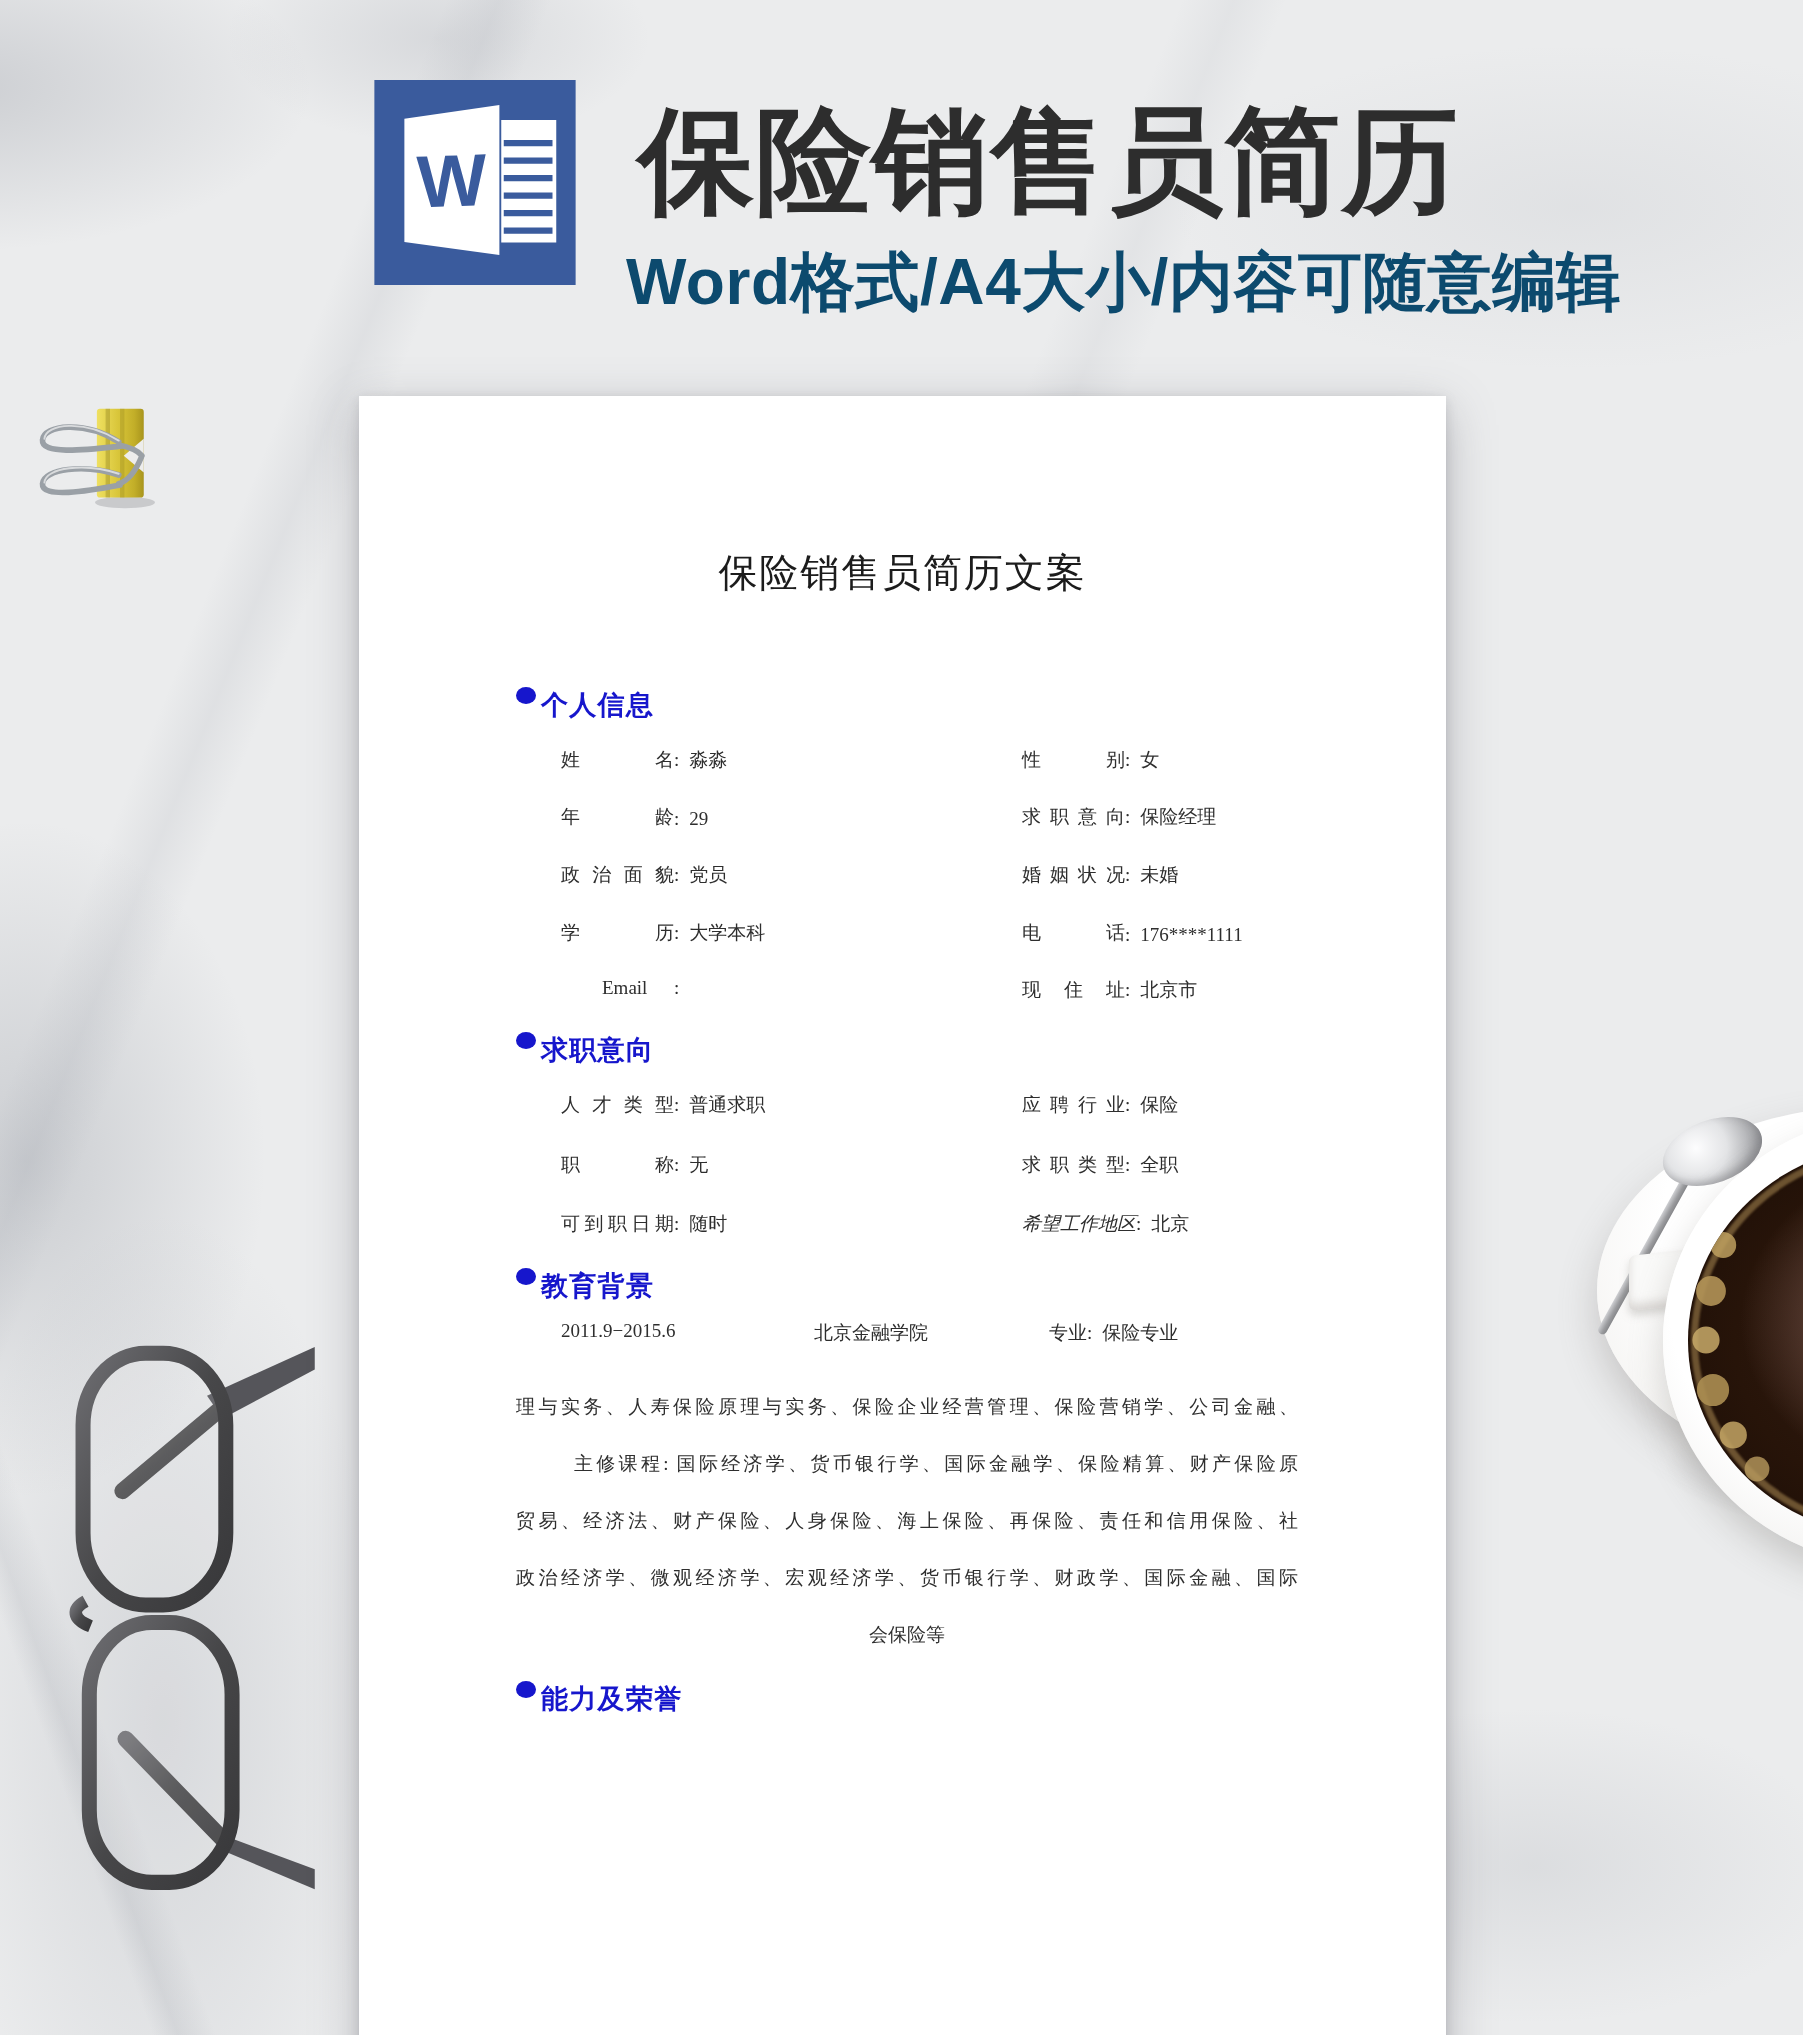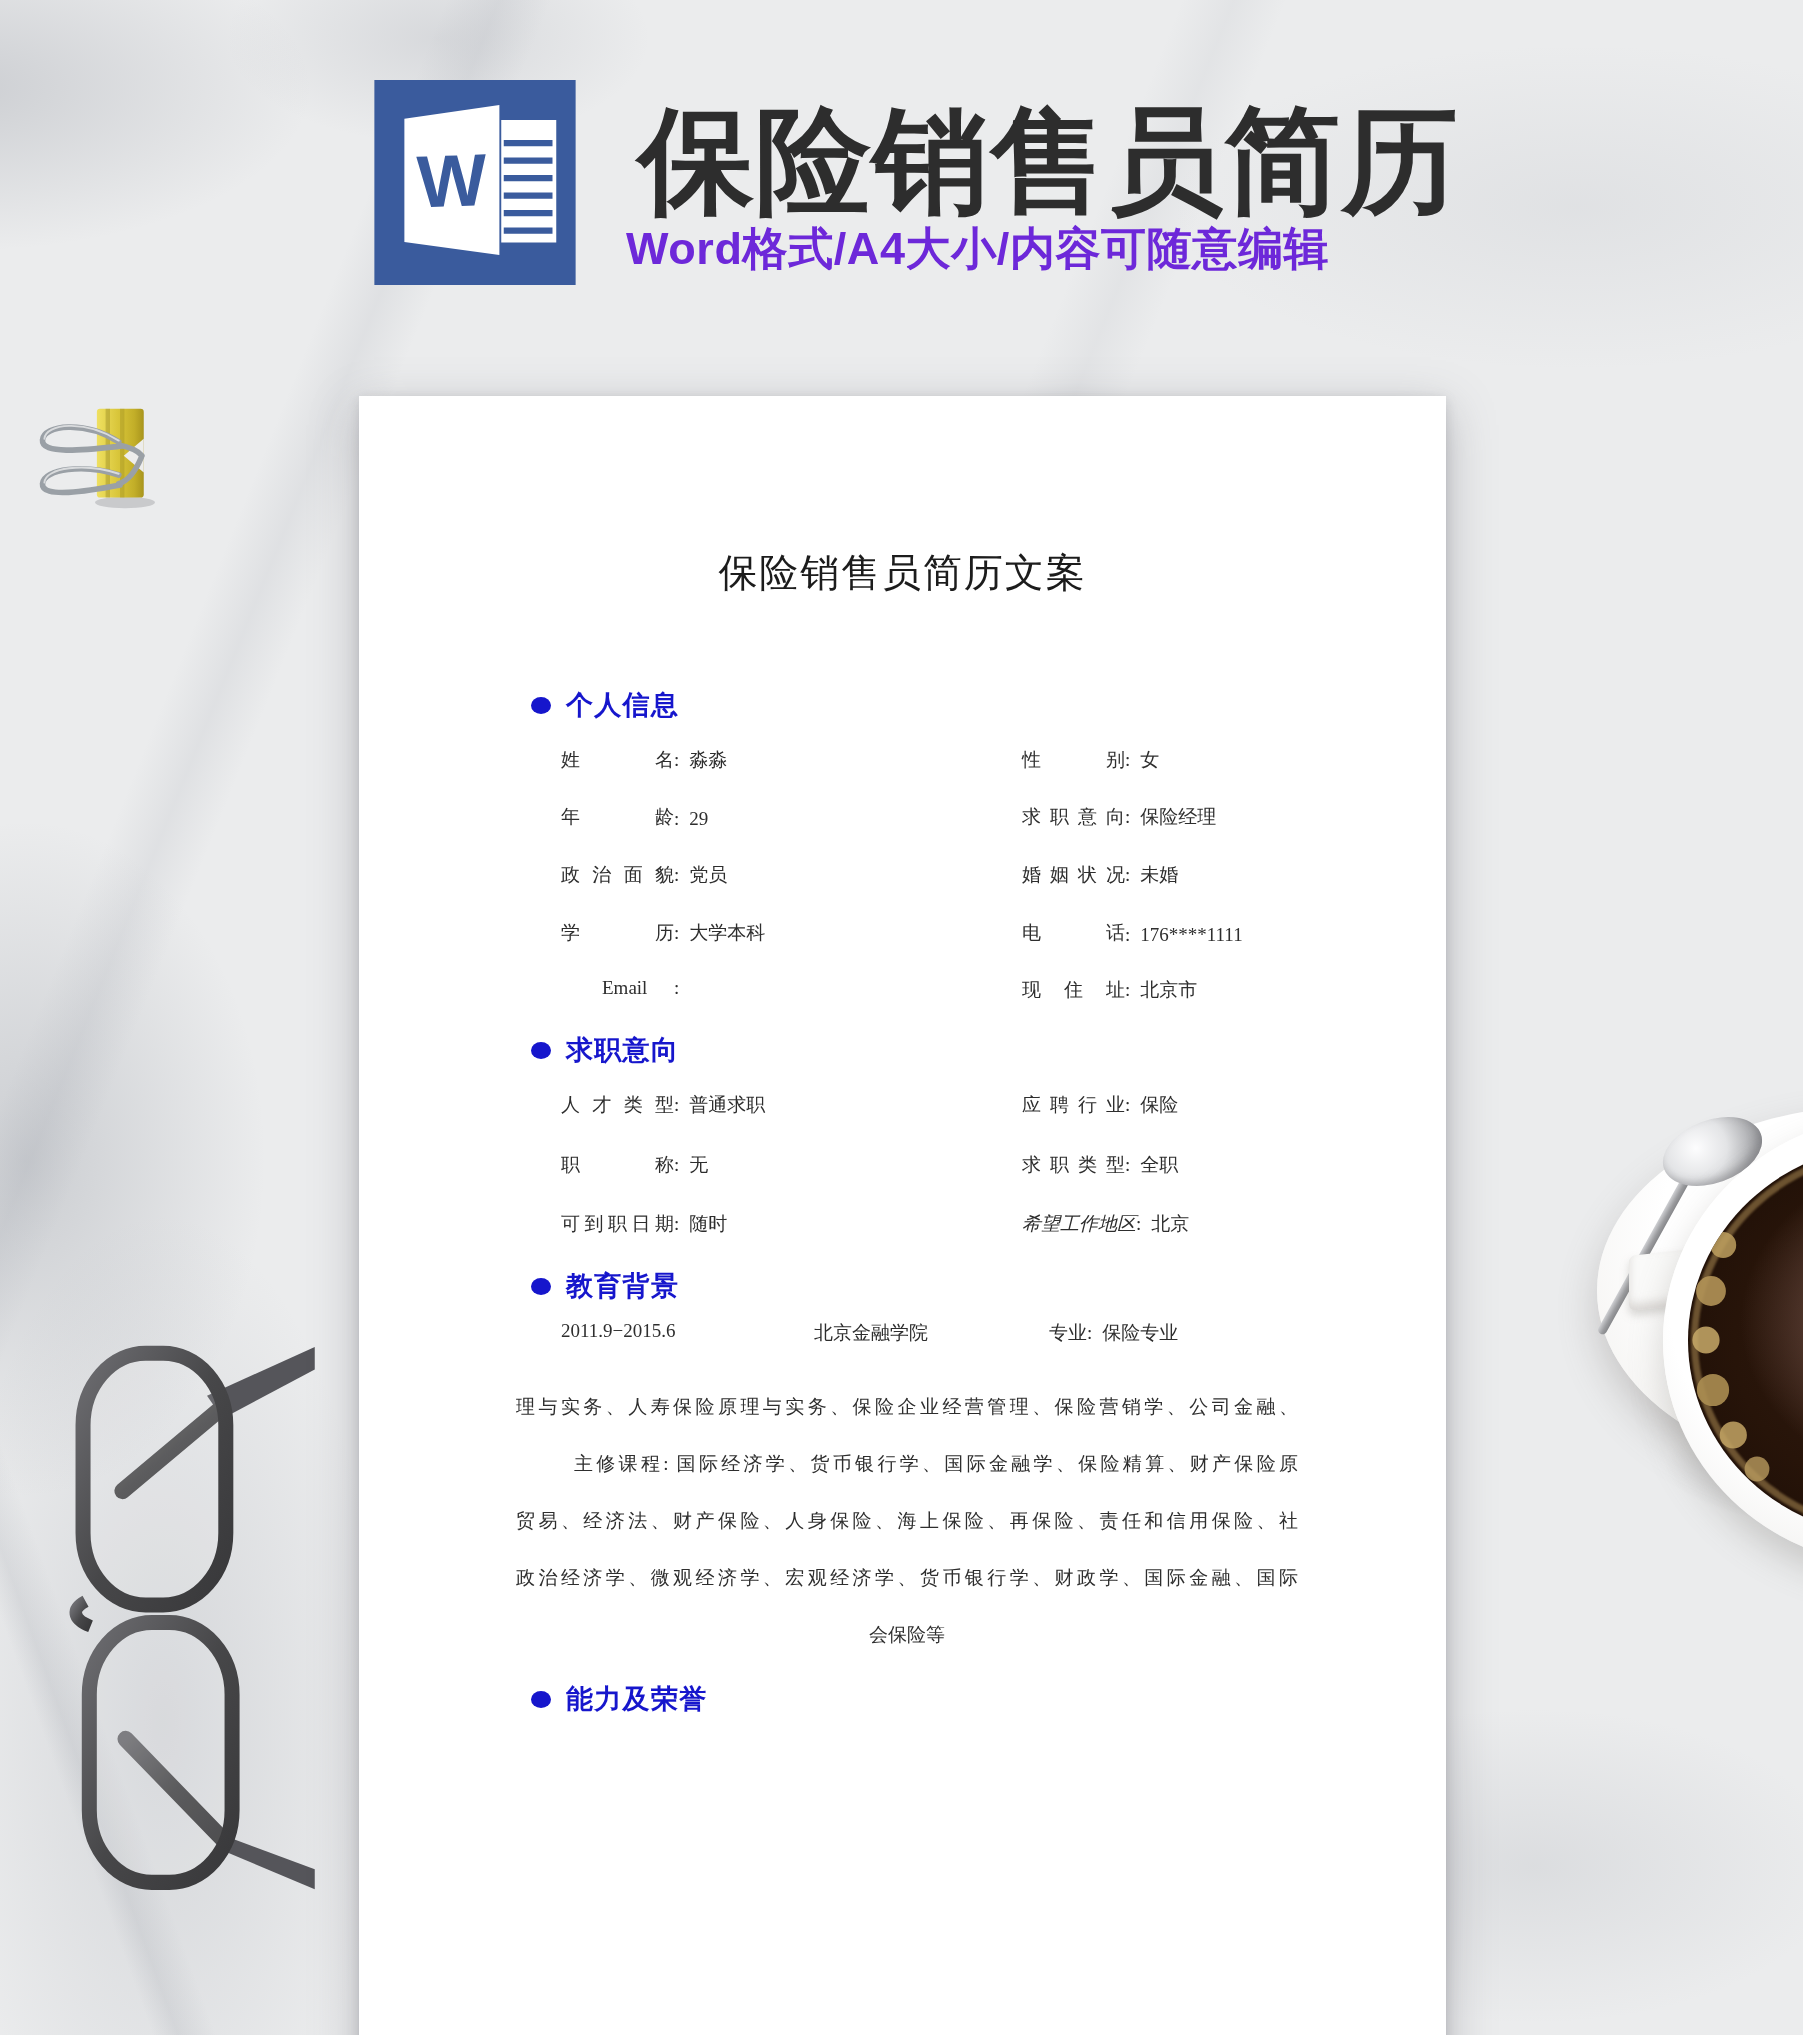--- a/index.html
+++ b/index.html
@@ -19,31 +19,31 @@
       radial-gradient(514px 263px at 1534px 1866px, rgba(138,143,153,.16), transparent 60%),
       linear-gradient(112deg, transparent 0 17%, rgba(118,124,138,.10) 19%, transparent 21% 45%, rgba(124,130,142,.08) 47%, transparent 49%),
       linear-gradient(70deg, transparent 0 6%, rgba(112,118,130,.12) 7%, transparent 8.5%),
       #ebeced; }
 
   
   .banner { position:absolute; left:0; top:0; width:1804px; height:351px; }
   .word-icon { position:absolute; left:374px; top:80px; width:202px; height:205px; }
   .banner-title { position:absolute; left:638px; top:84px; width:939px;
     font-size:116px; font-weight:800; letter-spacing:1.3px; color:#2d2d2d; white-space:nowrap; }
-  .banner-subtitle { position:absolute; left:626px; top:219px; width:939px;
-    font-size:45px; font-weight:700; letter-spacing:0.6px; color:#6d28d9; white-space:nowrap; }
+  .banner-subtitle { position:absolute; left:626px; top:239px; width:939px;
+    font-size:64px; font-weight:700; letter-spacing:0.6px; color:#0c4a6e; white-space:nowrap; }
 
   
   .paper { position:absolute; left:359px; top:396px; width:1087px; height:1881px;
     background:#ffffff;
     box-shadow:0 13.8px 44px rgba(95,95,105,.38), 0 3.1px 11.3px rgba(95,95,105,.20);
     font-family:"Liberation Serif","DejaVu Serif",serif; color:#2e2e2e; }
   .doc-title { position:absolute; top:150px; left:0; width:100%; text-align:center;
     font-size:39px; letter-spacing:1.9px; color:#1c1c1c; }
-  .sec { position:absolute; left:172px; display:flex; align-items:center; gap:15px; }
+  .sec { position:absolute; left:157px; display:flex; align-items:flex-start; gap:5px; }
   .bullet { width:20px; height:17px; border-radius:50%; background:#1616cc; flex:0 0 auto; }
   .sec-title { font-family:"Liberation Sans","DejaVu Sans",sans-serif;
     font-size:27px; font-weight:700; letter-spacing:1.3px; color:#1616cc; }
   .row { position:absolute; left:0; width:100%; height:25px; font-size:19px; }
   .cl { position:absolute; left:202px; top:0; white-space:nowrap; }
   .cr { position:absolute; left:663px; top:0; white-space:nowrap; }
   .lbl { display:inline-block; width:113px; text-align:justify; text-align-last:justify;
     vertical-align:bottom; }
   .cr .lbl { width:103px; }
   .lbl.email { width:113px; text-align:left; text-align-last:left; padding-left:41px; }

